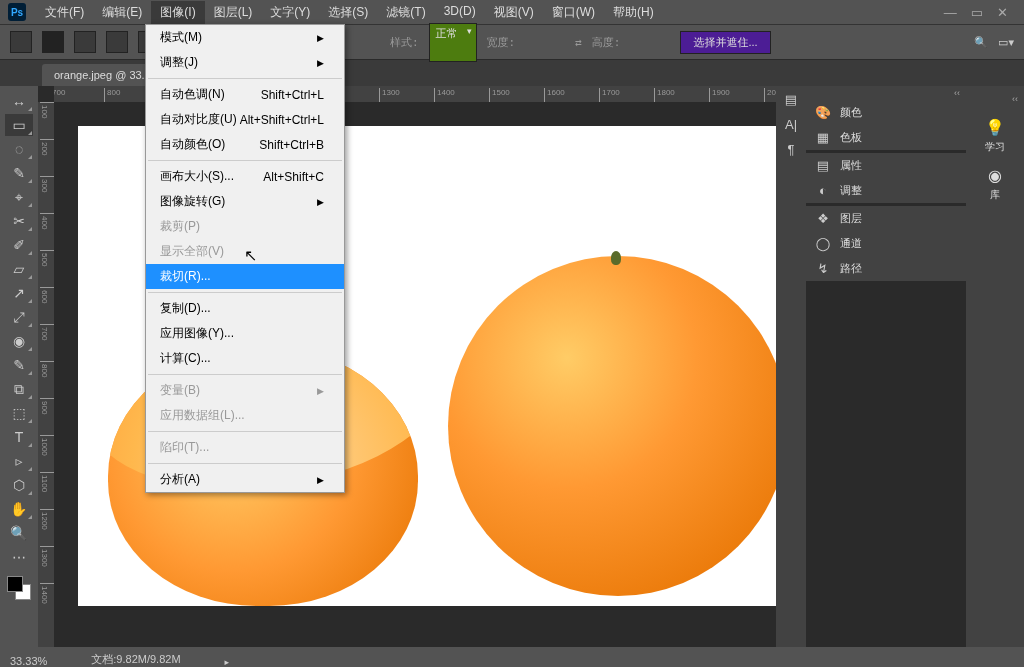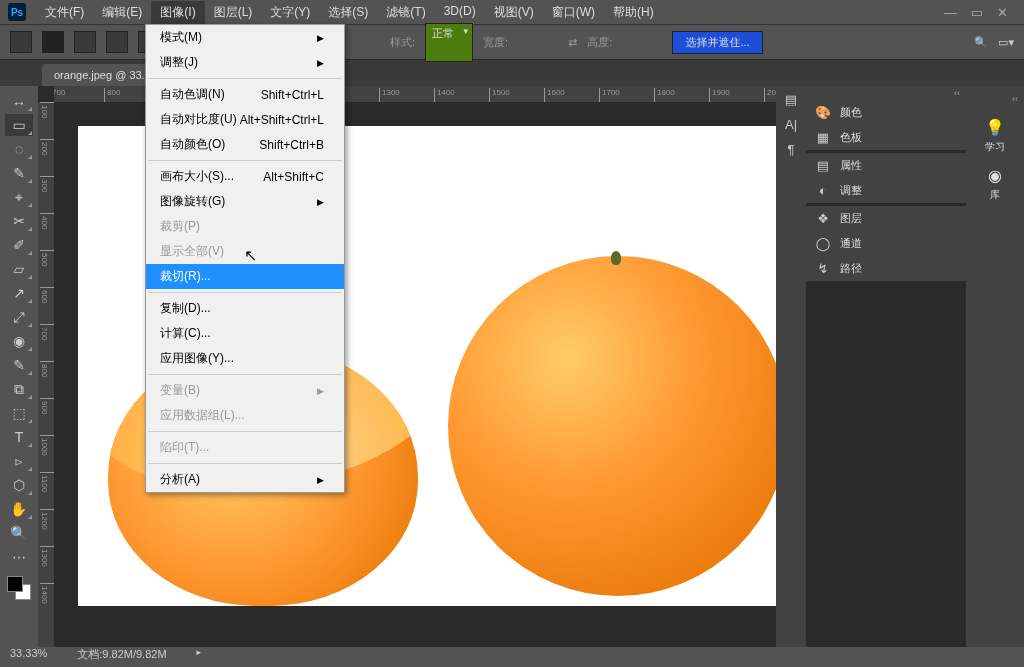--- a/index.html
+++ b/index.html
@@ -7,22 +7,22 @@
 
 .menubar { background: #535353; height: 24px; display: flex; align-items: center; padding: 0 8px; font-size: 12px; color: #ddd; }
 .menubar .ps-icon { width: 18px; height: 18px; background: #001e36; border-radius: 3px; display: flex; align-items: center; justify-content: center; color: #31a8ff; font-weight: bold; font-size: 10px; margin-right: 10px; }
 .menubar .menu-item { padding: 3px 9px; cursor: pointer; }
 .menubar .menu-item.active { background: #3a3a3a; }
 .window-controls { margin-left: auto; display: flex; gap: 14px; color: #aaa; font-size: 13px; padding-right: 8px; }
 
 .optbar { background: #535353; height: 36px; border-top: 1px solid #333; border-bottom: 1px solid #2a2a2a; display: flex; align-items: center; padding: 0 10px; font-size: 11px; color: #aaa; gap: 10px; }
 .optbar .sel { background: #4d7c0f; border: 1px solid #222; padding: 2px 18px 20px 6px; color: #ddd; position: relative; font-size: 11px; }
 .optbar .sel::after { content: "▾"; position: absolute; right: 4px; top: 2px; font-size: 9px; }
-.optbar .lbl { color: #999; }
-.optbar .btn { background: #1d4ed8; border: 1px solid #222; padding: 3px 12px; color: #ddd; }
+.optbar .lbl { color: #999; font-family: Liberation Mono, monospace; }
+.optbar .btn { background: #4c1d95; border: 1px solid #222; padding: 3px 12px; color: #ddd; }
 .optbar .icon-sq { width: 22px; height: 22px; background: #3a3a3a; border: 1px solid #222; }
 .optbar .spacer { flex: 1; }
 
 .tabbar { background: #3a3a3a; height: 26px; display: flex; align-items: flex-end; padding-left: 42px; }
 .tabbar .tab { background: #535353; padding: 5px 12px; font-size: 11px; color: #ddd; border-top-right-radius: 3px; border-top-left-radius: 3px; }
 .tabbar .close { color: #888; margin-left: 6px; }
 
 .workspace { display: flex; height: calc(667px - 24px - 36px - 26px - 20px); background: #2a2a2a; }
 
 .toolbar { width: 38px; background: #535353; display: flex; flex-direction: column; align-items: center; padding-top: 4px; gap: 2px; }
@@ -48,21 +48,21 @@
 .icon-col { width: 30px; background: #424242; padding-top: 6px; display: flex; flex-direction: column; align-items: center; gap: 10px; color: #ccc; font-size: 13px; }
 .panels { flex: 1; display: flex; flex-direction: column; }
 .panel-group { background: #424242; margin-bottom: 3px; }
 .panel-row { display: flex; align-items: center; padding: 5px 8px; font-size: 11px; color: #ddd; gap: 8px; cursor: pointer; }
 .panel-row .picon { width: 18px; text-align: center; color: #ccc; font-size: 13px; }
 
 .rightdock2 { width: 58px; background: #424242; display: flex; flex-direction: column; align-items: center; padding-top: 6px; gap: 6px; }
 .rightdock2 .item { display: flex; flex-direction: column; align-items: center; font-size: 10px; color: #ddd; gap: 3px; padding: 6px 0; width: 100%; }
 .rightdock2 .item .ic { font-size: 16px; }
 
-.statusbar { height: 20px; background: #535353; display: flex; align-items: flex-start; font-size: 11px; color: #ccc; padding: 0 10px; gap: 30px; }
+.statusbar { height: 20px; background: #535353; display: flex; align-items: flex-end; font-size: 11px; color: #ccc; padding: 0 10px; gap: 44px; }
 
 .dropdown { position: absolute; top: 24px; left: 145px; width: 200px; background: #f0f0f0; border: 1px solid #999; box-shadow: 2px 2px 6px rgba(0,0,0,0.4); font-size: 12px; color: #000; z-index: 100; }
 .dropdown .dditem { display: flex; justify-content: space-between; padding: 4px 20px 4px 14px; align-items: center; position: relative; }
 .dropdown .dditem.disabled { color: #999; }
 .dropdown .dditem.highlight { background: #1e90ff; color: #fff; }
 .dropdown .dditem .arrow { font-size: 9px; }
 .dropdown .sep { height: 1px; background: #ccc; margin: 3px 2px; }
 
 .cursor { position: absolute; top: 246px; left: 244px; z-index: 200; font-size: 16px; color: #000; pointer-events: none; }
 </style>
@@ -291,25 +291,25 @@
       <span>显示全部(V)</span>
     </div>
     <div class="dditem highlight">
       <span>裁切(R)...</span>
     </div>
     <div class="sep"></div>
     <div class="dditem">
       <span>复制(D)...</span>
     </div>
     <div class="dditem">
+      <span>应用图像(Y)...</span>
+    </div>
+    <div class="dditem">
       <span>计算(C)...</span>
     </div>
-    <div class="dditem">
-      <span>应用图像(Y)...</span>
-    </div>
     <div class="sep"></div>
     <div class="dditem disabled">
       <span>变量(B)</span>
       <span class="arrow">▶</span>
     </div>
     <div class="dditem disabled">
       <span>应用数据组(L)...</span>
     </div>
     <div class="sep"></div>
     <div class="dditem disabled">

